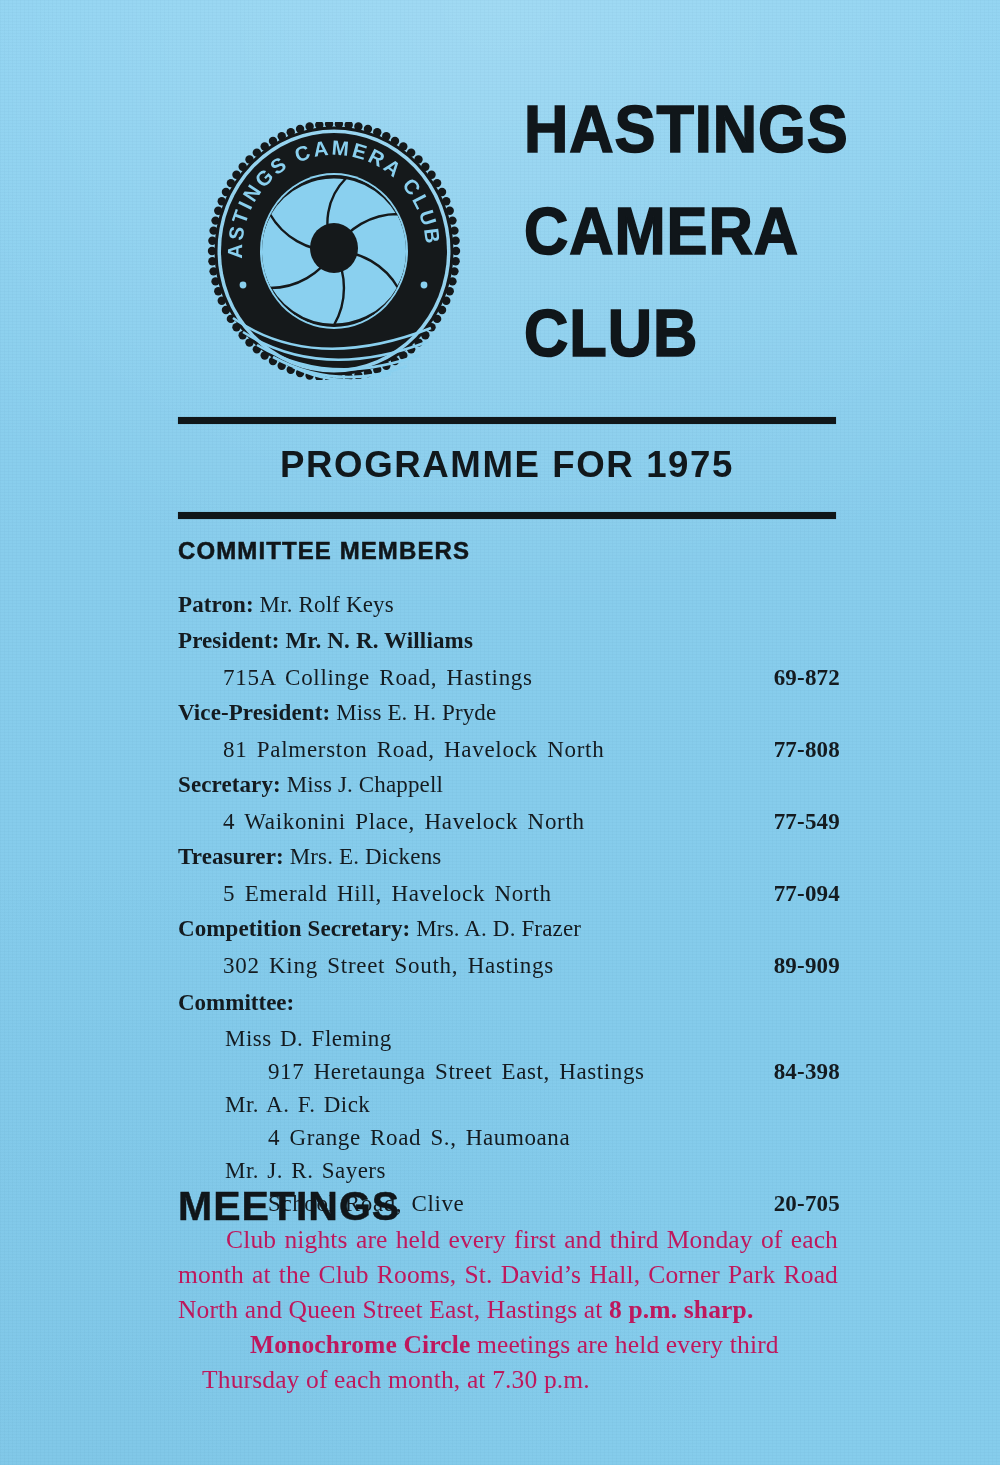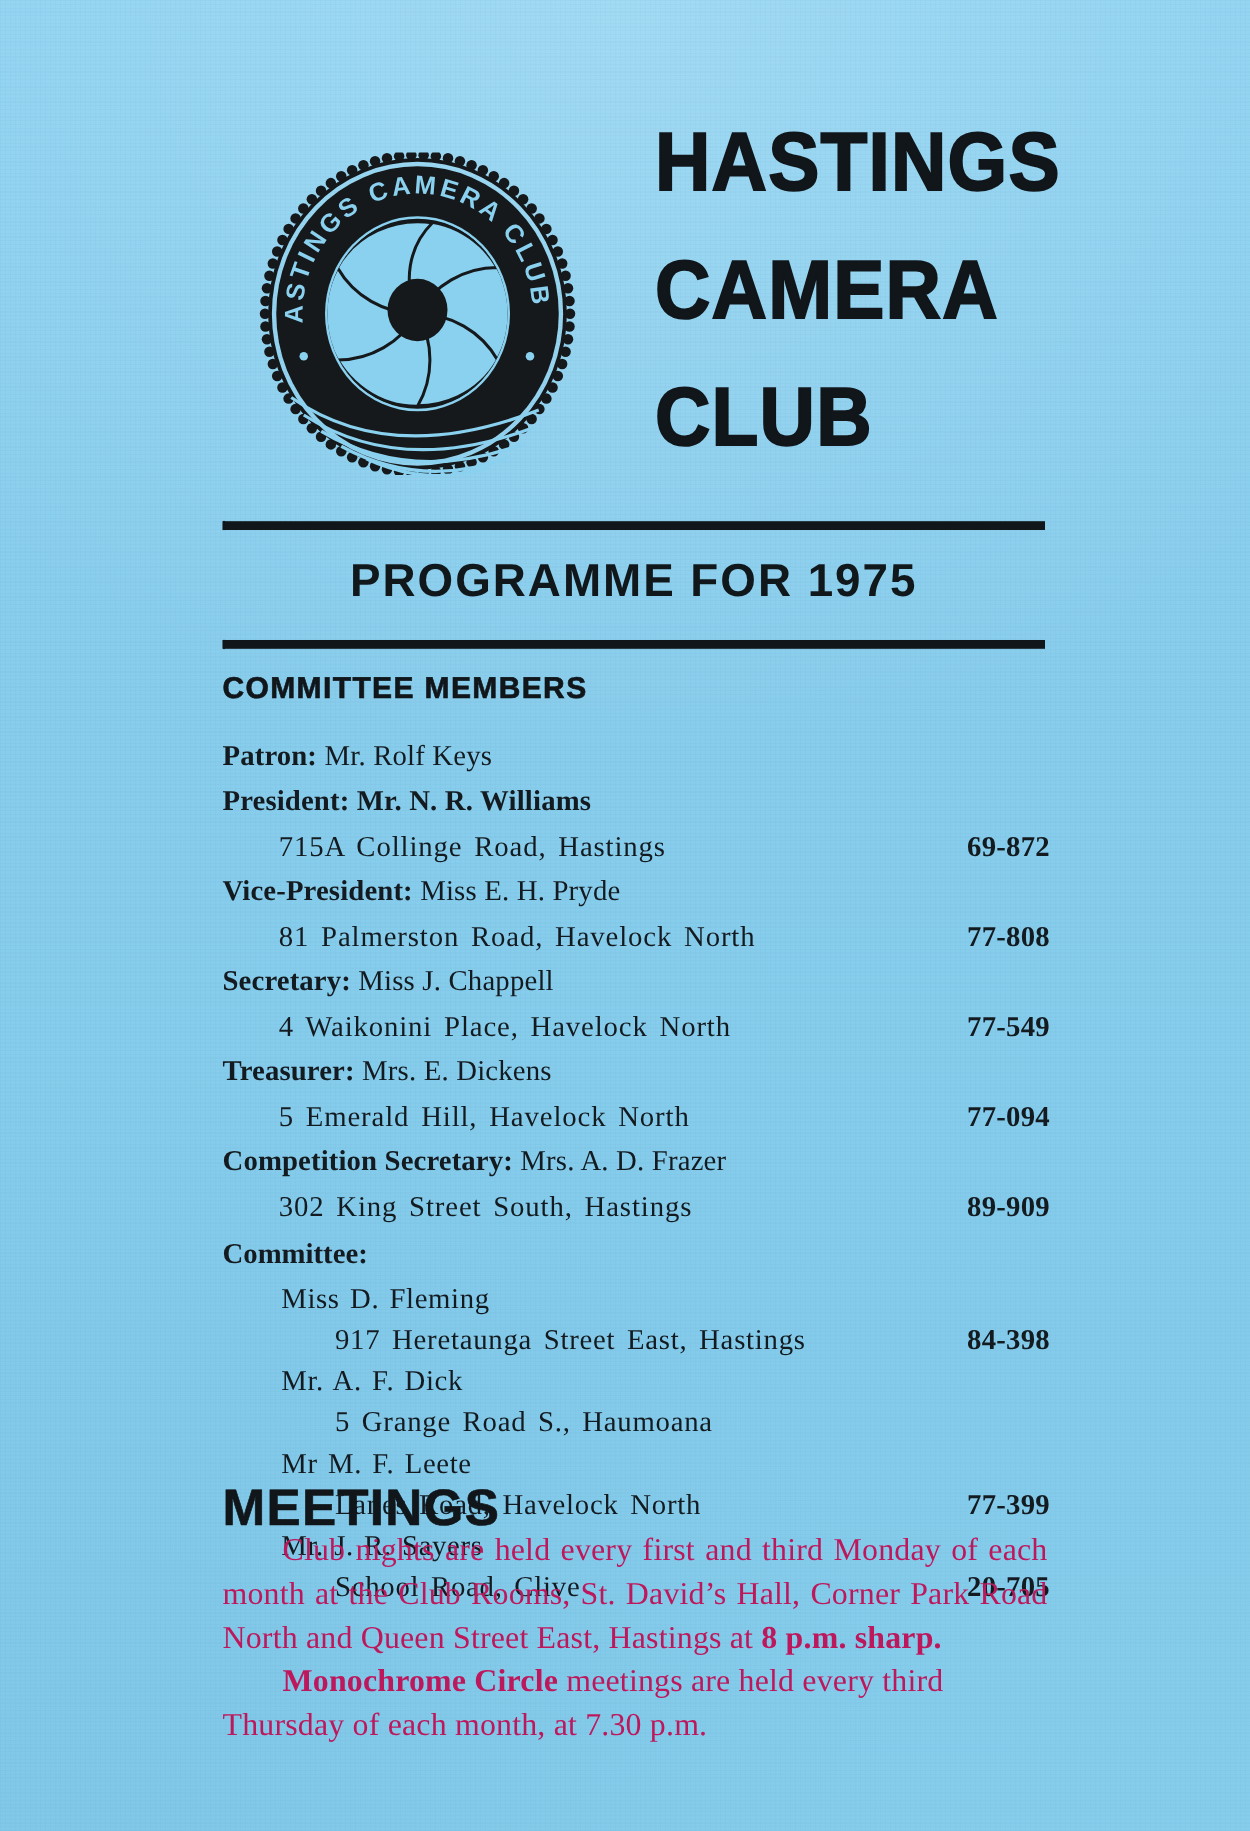--- a/index.html
+++ b/index.html
@@ -214,21 +214,21 @@
   }
   .mpara {
     text-align: justify;
     text-justify: inter-word;
     text-indent: 48px;
     margin: 0;
     letter-spacing: .15px;
   }
   .mpara:last-child { text-align: left; }
   .mpara b { font-weight: 700; }
-  .nojust { text-align: left !important; }
+  .nojust { text-align: left !important; margin-left: 24px; }
 </style>
 </head>
 <body>
 
 <div class="paper"></div>
 <div class="grain"></div>
 
 <div class="sheet">
 
   <div class="masthead">
@@ -457,32 +457,25 @@
       <div class="member-name">Miss D. Fleming</div>
       <div class="member-addr-row">
         <span class="member-addr">917 Heretaunga Street East, Hastings</span>
         <span class="phone">84-398</span>
       </div>
     </div>
 
     <div class="member">
       <div class="member-name">Mr. A. F. Dick</div>
       <div class="member-addr-row">
-        <span class="member-addr">5 Grange Road S., Haumoana</span>
+        <span class="member-addr">4 Grange Road S., Haumoana</span>
         <span class="phone"></span>
       </div>
     </div>
 
-    <div class="member">
-      <div class="member-name">Mr M. F. Leete</div>
-      <div class="member-addr-row">
-        <span class="member-addr">Lanes Road, Havelock North</span>
-        <span class="phone">77-399</span>
-      </div>
-    </div>
 
     <div class="member">
       <div class="member-name">Mr. J. R. Sayers</div>
       <div class="member-addr-row">
         <span class="member-addr">School Road, Clive</span>
         <span class="phone">20-705</span>
       </div>
     </div>
 
   </div>

